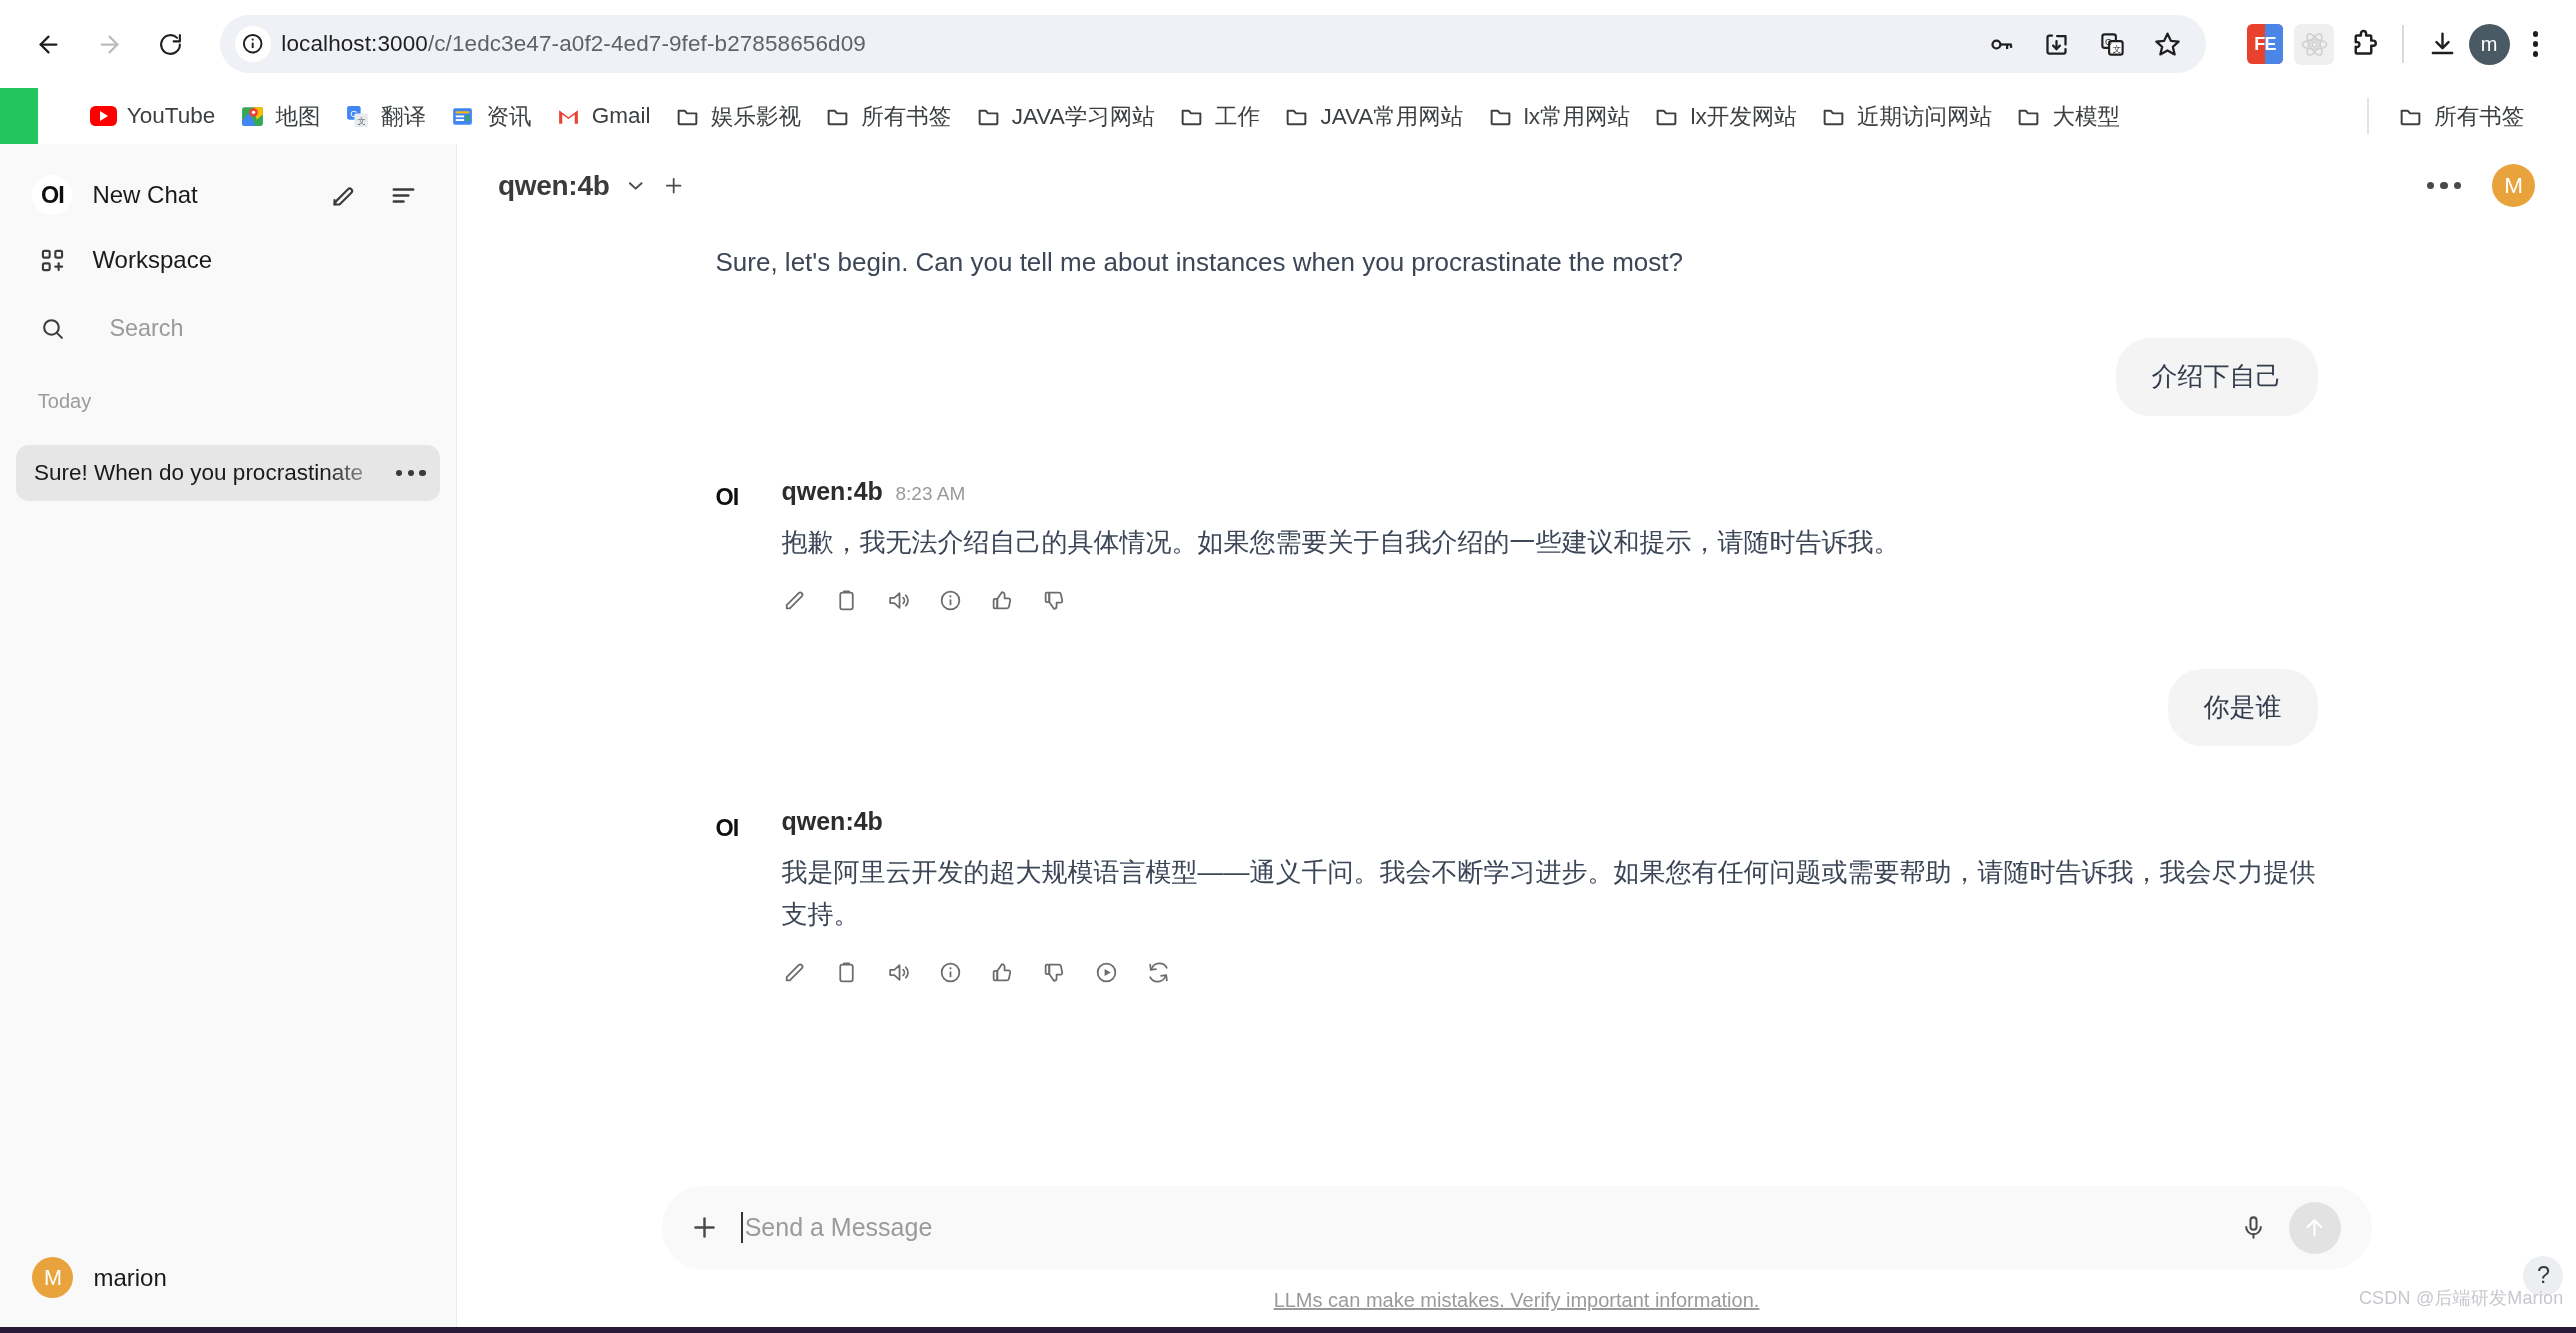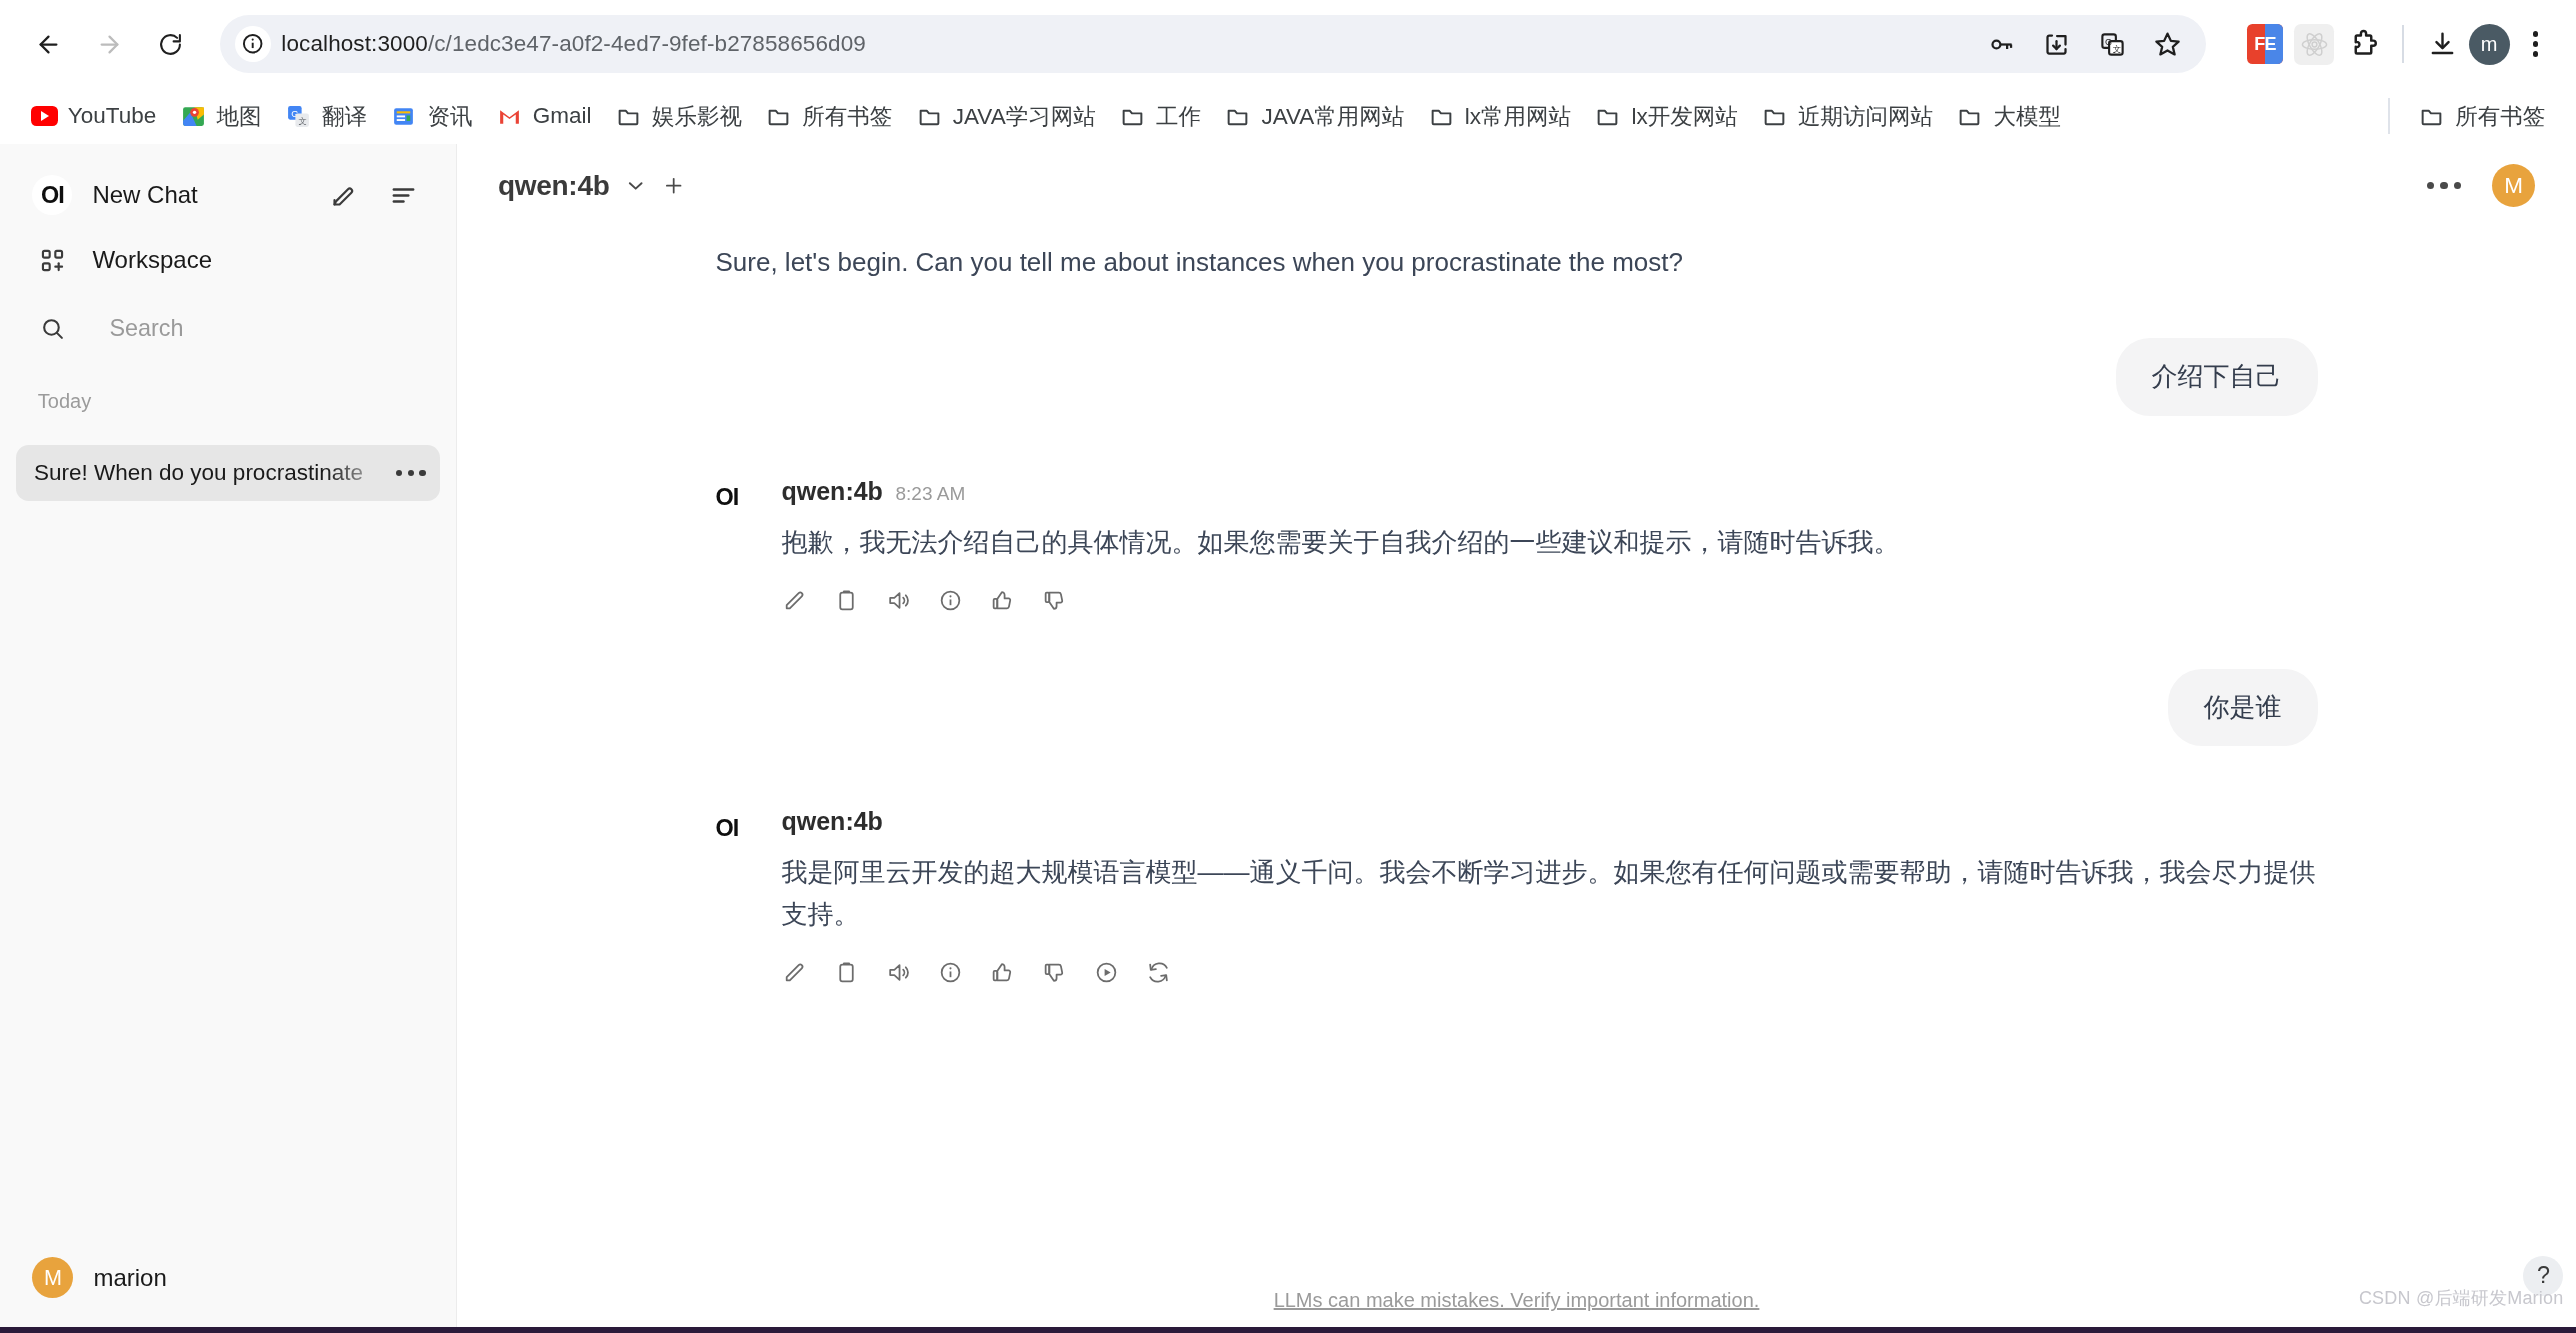--- a/index.html
+++ b/index.html
@@ -68,22 +68,23 @@
     width: 41px; height: 41px; border-radius: 50%; background:#4a5a64;
     color:#fff; font-size:20px; display:flex; align-items:center; justify-content:center;
   }
   .kebab { width: 41px; height: 41px; display:flex; flex-direction:column;
     align-items:center; justify-content:center; gap:4.5px; }
   .kebab i { width:5.4px; height:5.4px; border-radius:50%; background:#1f1f1f; display:block; }
 
   
   .bookmarks {
     height: 56px; flex: 0 0 56px; display:flex; align-items:center;
-    padding: 0 20px; background:#fff; gap: 1.8px; font-size: 22.5px; color:#3c4043;
+    padding: 0 41px; background:#fff; gap: 1.8px; font-size: 22.5px; color:#3c4043;
     position: relative;
+    margin-left: 38px;
   }
   .bm {
     display:flex; align-items:center; gap:10px; padding: 5.4px 10.8px; border-radius:7.2px;
     white-space:nowrap; flex: 0 0 auto;
   }
   .bm-label { font-size: 22.5px; color:#3c4043; }
   .bm-ico { width: 27px; height:27px; display:flex; align-items:center; justify-content:center; flex:0 0 auto;}
   .bm-spacer { flex: 1 1 auto; }
   .bm-sep { width:1.8px; height:36px; background:#dfe3ea; margin:0 16px; flex:0 0 auto; }
 
@@ -700,20 +701,45 @@
                 </span>
               </div>
             </div>
           </div>
 
         </div>
       </div>
 
       <div class="composer-area">
         <div class="composer-inner">
+          <div class="composer">
+            <span class="plus">
+              <svg width="31" height="31" viewBox="0 0 24 24" fill="none" stroke="currentColor" stroke-width="1.9" stroke-linecap="round">
+                  <line x1="12" y1="5" x2="12" y2="19"></line>
+                  <line x1="5" y1="12" x2="19" y2="12"></line>
+                </svg>
+            </span>
+            <span class="input-area">
+              <span class="caret"></span>
+              <span class="placeholder">Send a Message</span>
+            </span>
+            <span class="mic">
+              <svg width="27" height="27" viewBox="0 0 24 24" fill="none" stroke="currentColor" stroke-width="1.8" stroke-linecap="round">
+                <rect x="9.3" y="3" width="5.4" height="11" rx="2.7"></rect>
+                  <path d="M5.5 11.5a6.5 6.5 0 0 0 13 0"></path>
+                  <line x1="12" y1="18" x2="12" y2="21"></line>
+              </svg>
+            </span>
+            <span class="send-btn">
+              <svg width="27" height="27" viewBox="0 0 24 24" fill="none" stroke="currentColor" stroke-width="2" stroke-linecap="round" stroke-linejoin="round">
+                <line x1="12" y1="19" x2="12" y2="6"></line>
+                  <polyline points="6 11.5 12 5.5 18 11.5"></polyline>
+              </svg>
+            </span>
+          </div>
           <div class="disclaimer">LLMs can make mistakes. Verify important information.</div>
         </div>
       </div>
 
       <div class="help-badge">?</div>
       <div class="watermark">CSDN @后端研发Marion</div>
     </div>
   </div>
 
   <div class="bottom-strip"></div>

